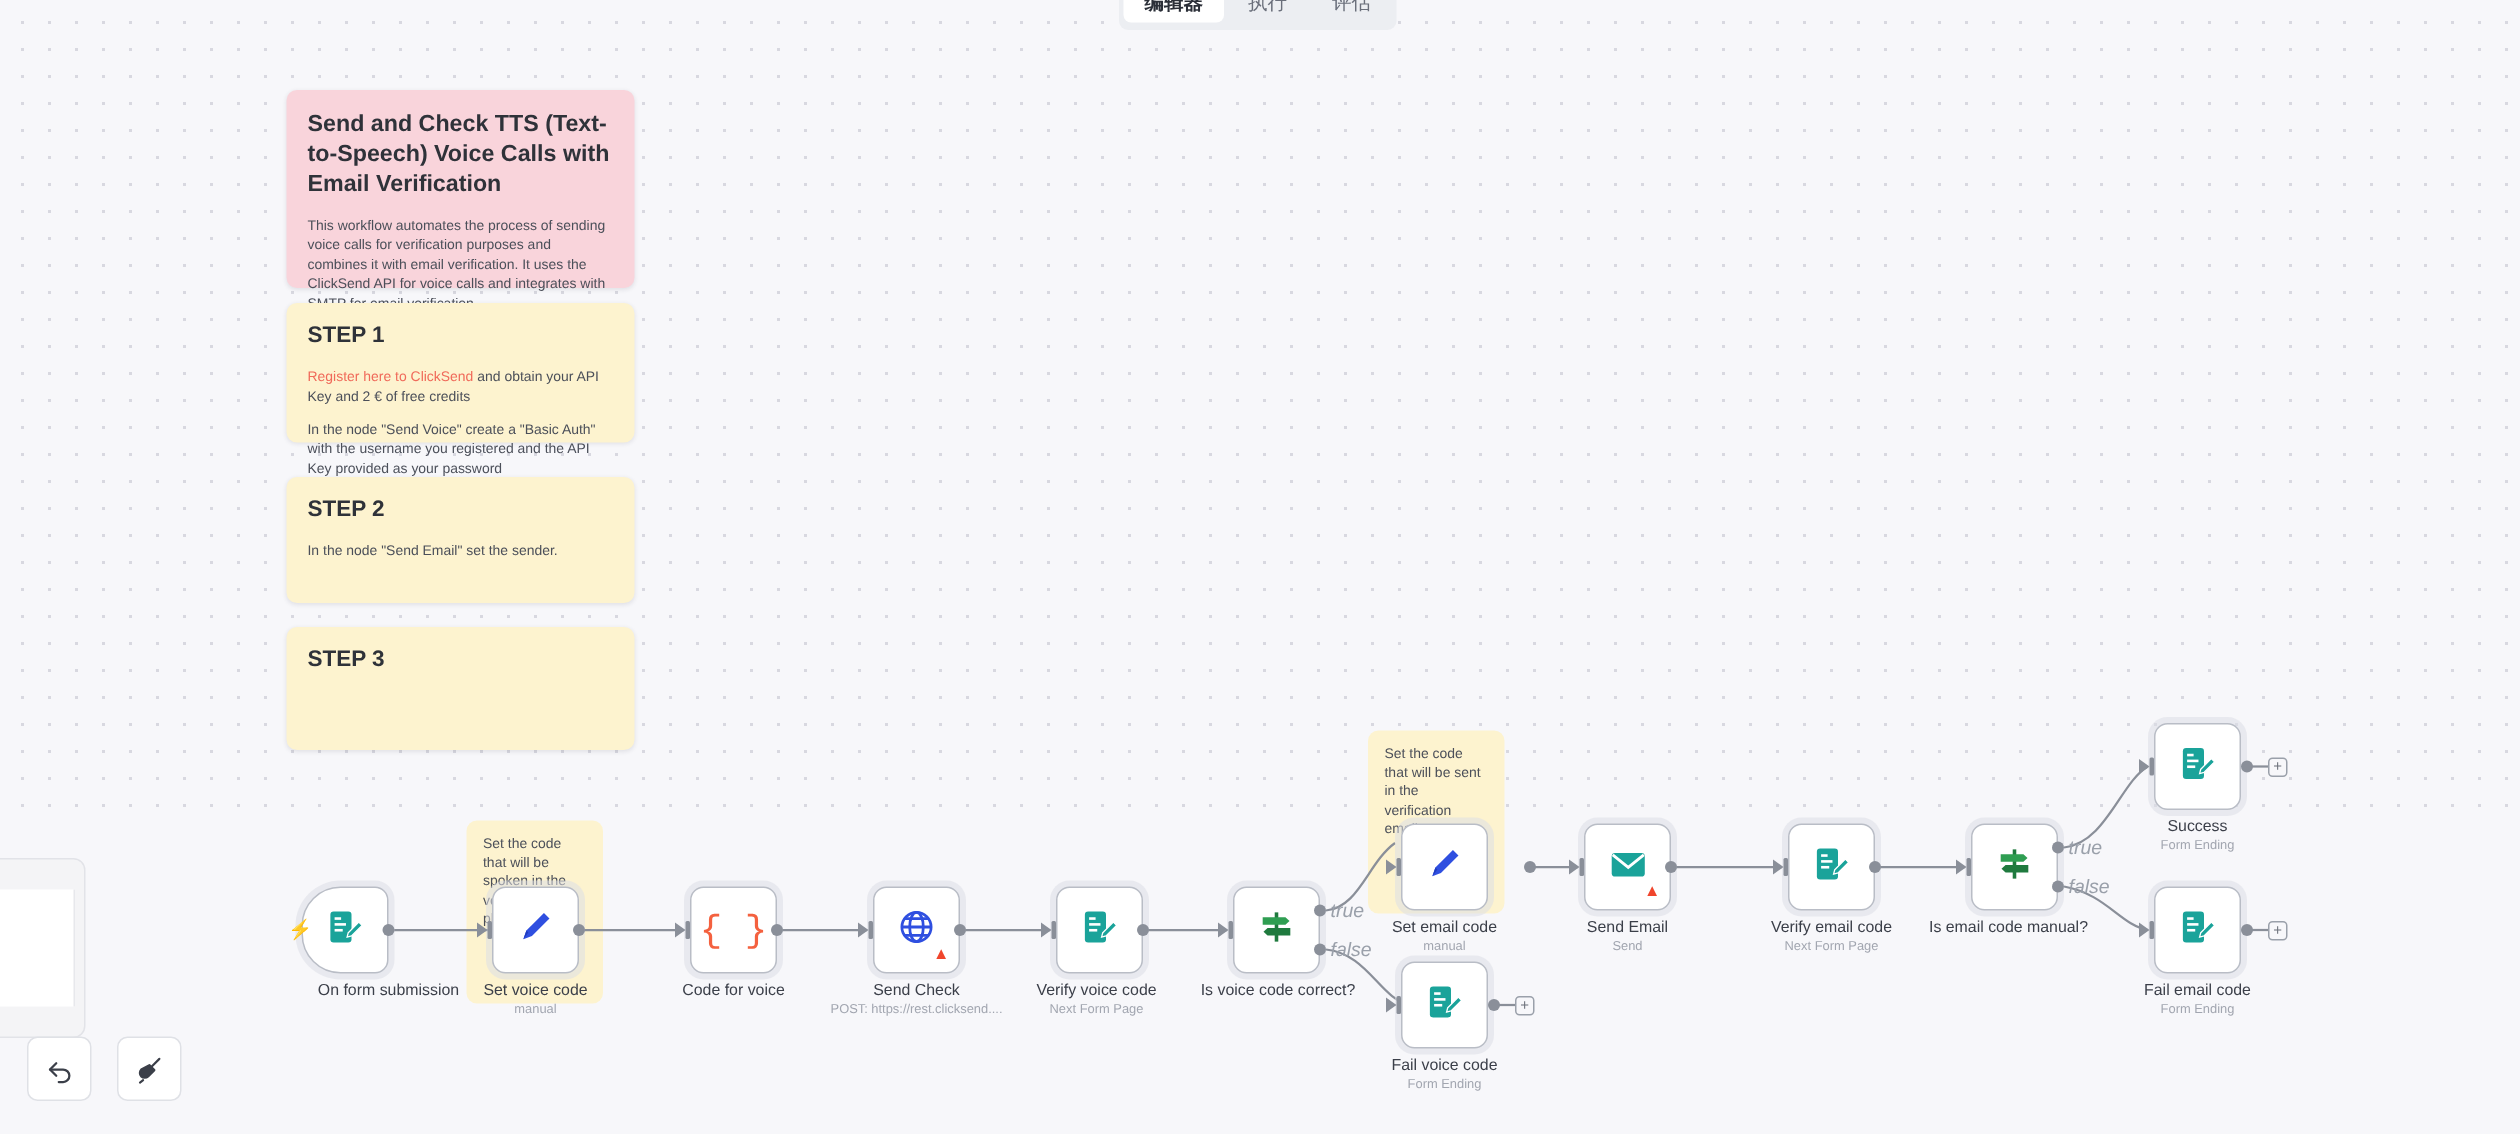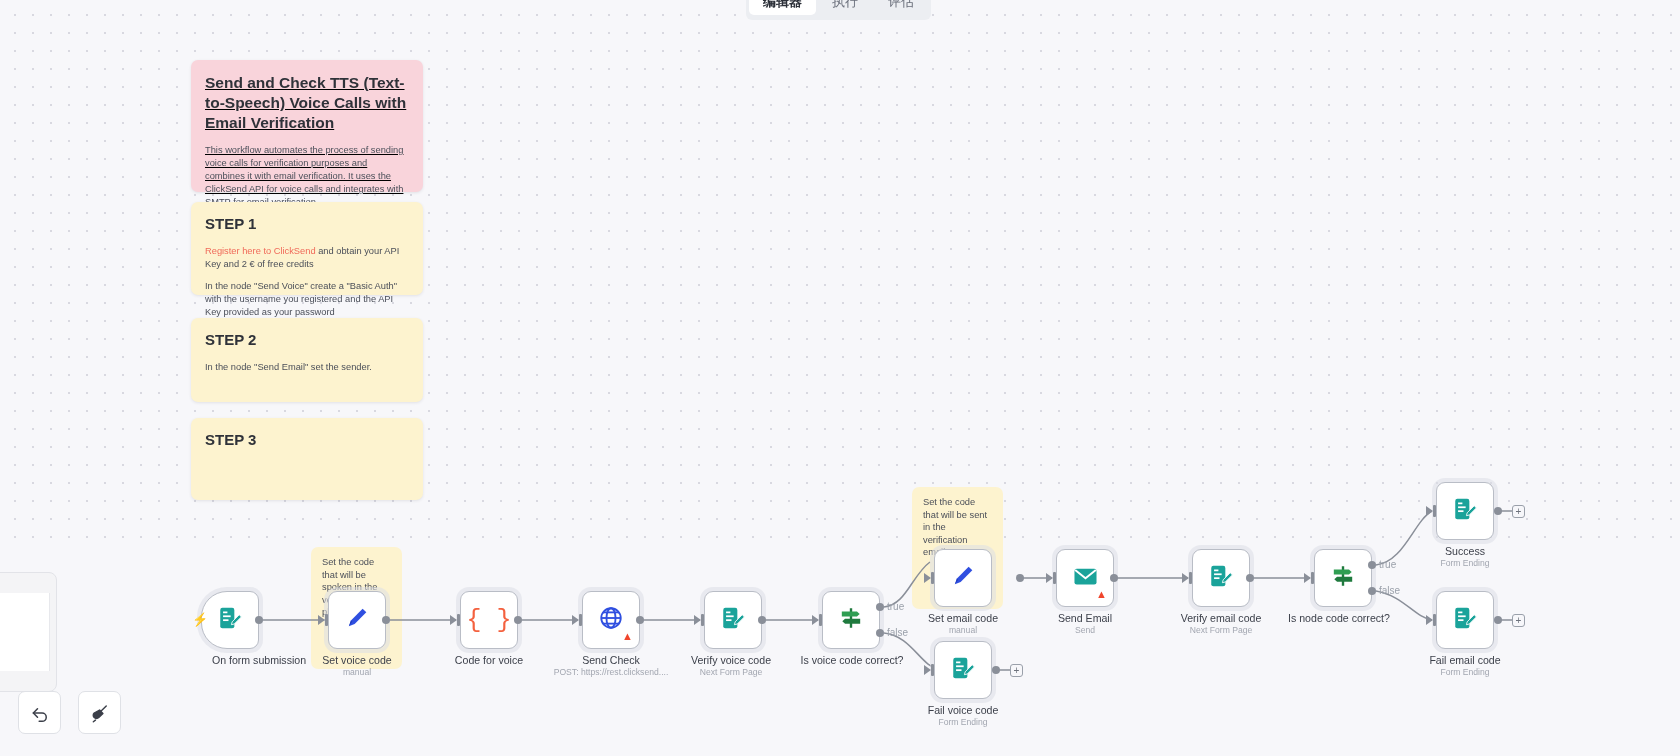--- a/index.html
+++ b/index.html
@@ -32,21 +32,21 @@
   .tabbar .tab.active { background: #ffffff; color: #2b2f38; font-weight: 600; }
 
   
   .note {
     position: absolute;
     border-radius: 7px;
     padding: 13px 14px;
     box-shadow: 0 1px 3px rgba(40,40,60,.10);
     z-index: 3;
   }
-  .note.pink { background: #f9d4db; text-decoration: underline; }
+  .note.pink { background: #f9d4db; }
   .note.yellow { background: #fdf3cf; }
   .note h2 {
     font-size: 15.5px; line-height: 20px; color: #2f3239;
     font-weight: 700; margin-bottom: 11px;
   }
   .note h3 {
     font-size: 15px; line-height: 18px; color: #2f3239;
     font-weight: 700; margin-bottom: 12px;
   }
   .note p {
@@ -116,22 +116,23 @@
   }
   .warn {
     position: absolute; z-index: 13; font-size: 11px; color: #f0452c;
     line-height: 1;
   }
   .bolt {
     position: absolute; z-index: 13; font-size: 13px; color: #f0452c;
     line-height: 1;
   }
   .branchlabel {
-    position: absolute; z-index: 13; font-size: 10px; color: #9aa0aa;
+    position: absolute; z-index: 13; font-size: 13px; color: #9aa0aa;
     line-height: 9px;
+    font-style: italic;
   }
 
   
   #wires { position: absolute; left: 0; top: 0; width: 1680px; height: 756px; z-index: 6; }
 
   
   .leftpanel {
     position: absolute; left: -48px; top: 572px;
     width: 105px; height: 120px; background: #f4f4f6;
     border: 1px solid #e2e3e8; border-radius: 8px; z-index: 30;
@@ -380,21 +381,21 @@
         <rect x="10.9" y="3" width="2.2" height="18" fill="#1f7a3e"></rect>
         <path d="M3.5 6 L17.5 6 L20 8.3 L17.5 10.6 L3.5 10.6 Z" fill="#2f9e52"></path>
         <path d="M20.5 12.6 L6.5 12.6 L4 14.9 L6.5 17.2 L20.5 17.2 Z" fill="#1f7a3e"></path>
       </svg>
     </span>
   </div>
   <div class="dot" style="left:1368px; top:561px;"></div>
   <div class="dot" style="left:1368px; top:587px;"></div>
   <span class="branchlabel" style="left:1379px; top:560px;">true</span>
   <span class="branchlabel" style="left:1379px; top:586px;">false</span>
-  <div class="node-label" style="left:1254px; top:612px;">Is node code correct?</div>
+  <div class="node-label" style="left:1254px; top:612px;">Is email code manual?</div>
 
   <div class="inarrow" style="left:1426px; top:506px;"></div>
   <div class="inbar" style="left:1433px; top:505px;"></div>
   <div class="node" style="left:1436px; top:482px;">
     <span class="glyph">
       <svg width="26" height="26" viewBox="0 0 24 24" fill="none">
         <rect x="3" y="2.5" width="13" height="19" rx="2" fill="#1aa39a"></rect>
         <rect x="5.6" y="6" width="4" height="1.6" fill="#ffffff"></rect>
         <rect x="5.6" y="9.6" width="7" height="1.6" fill="#ffffff"></rect>
         <rect x="5.6" y="13.2" width="5" height="1.6" fill="#ffffff"></rect>

